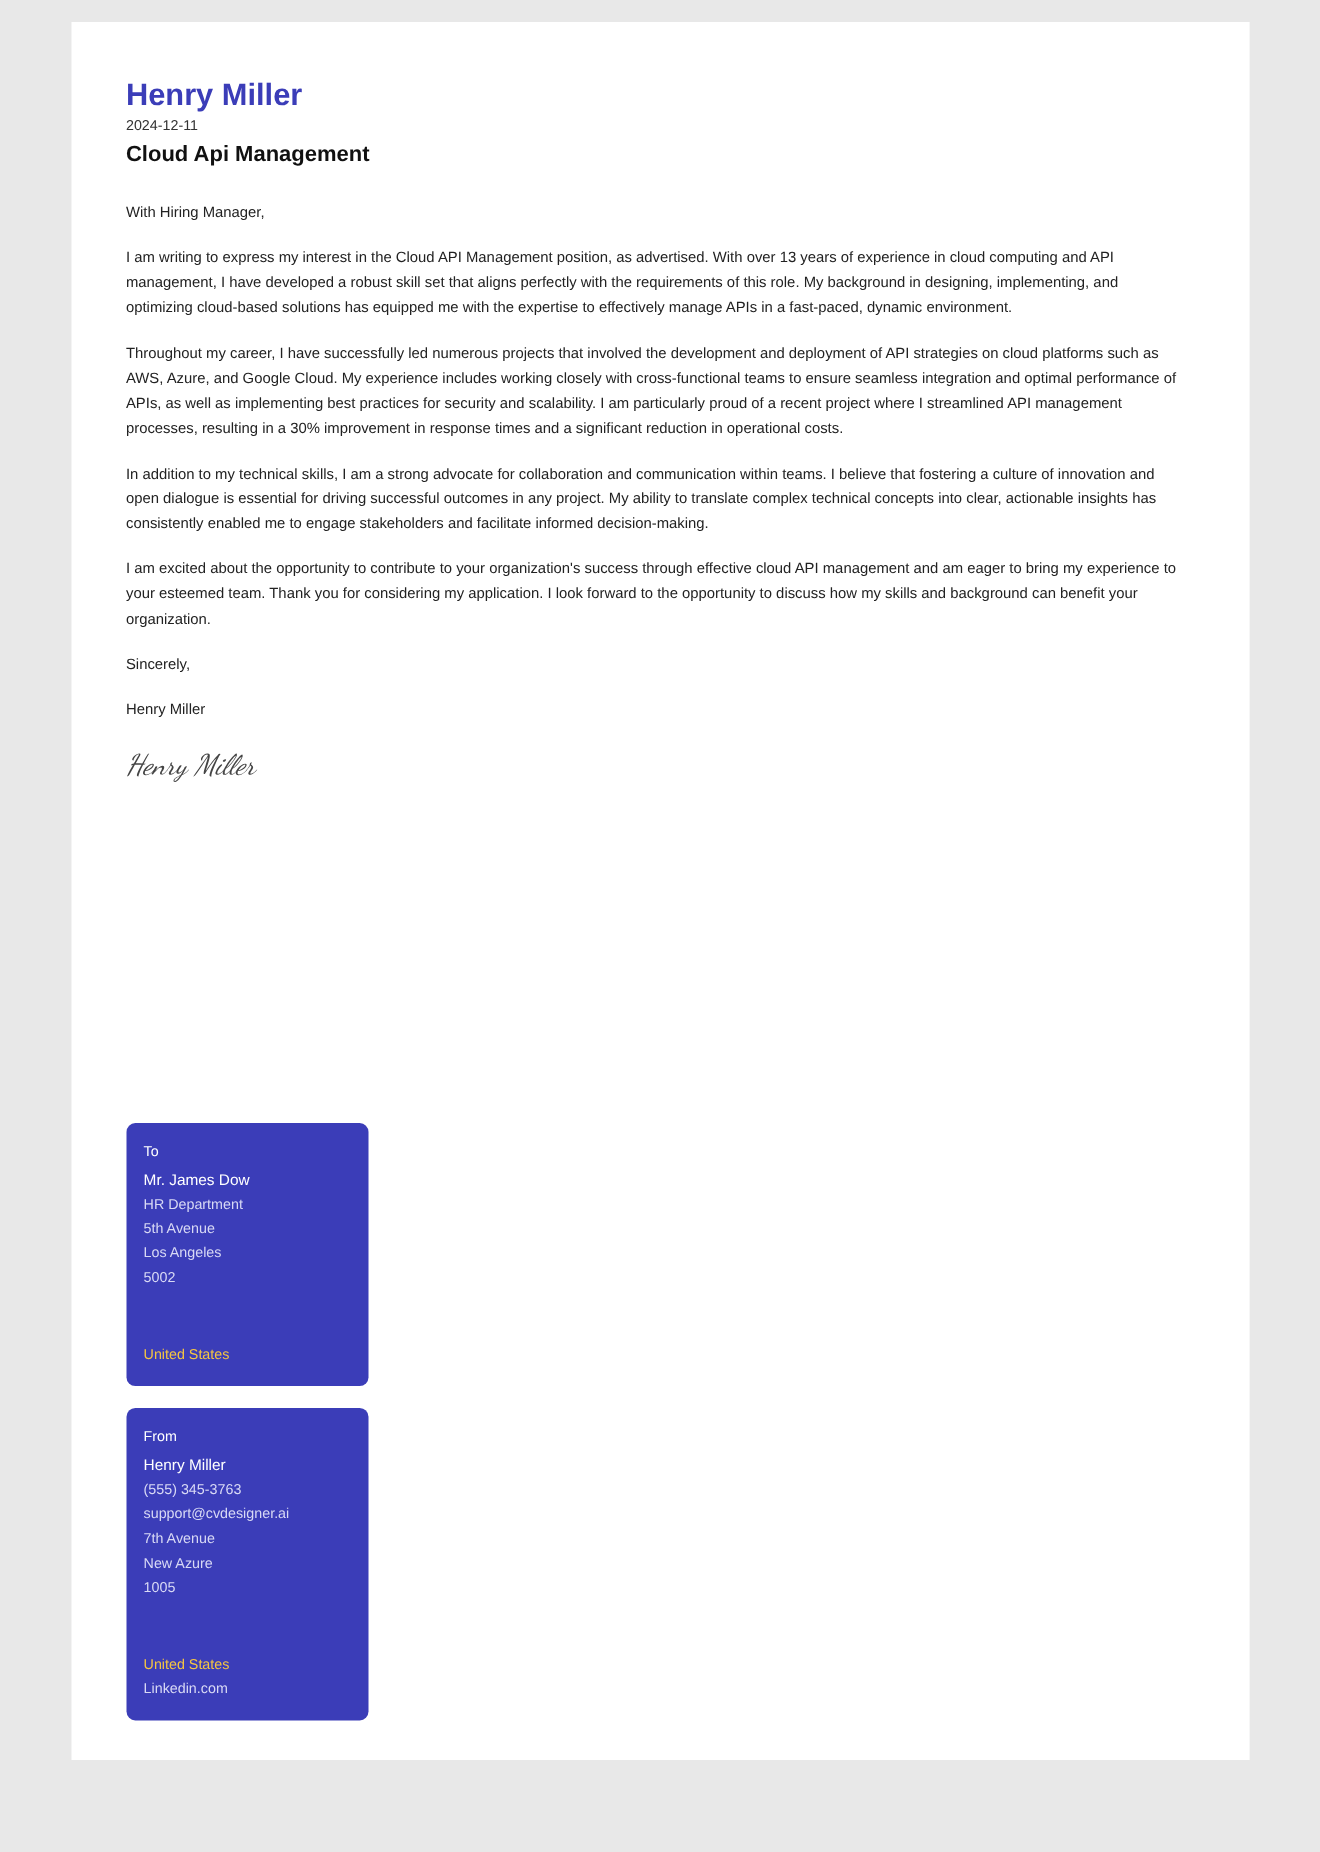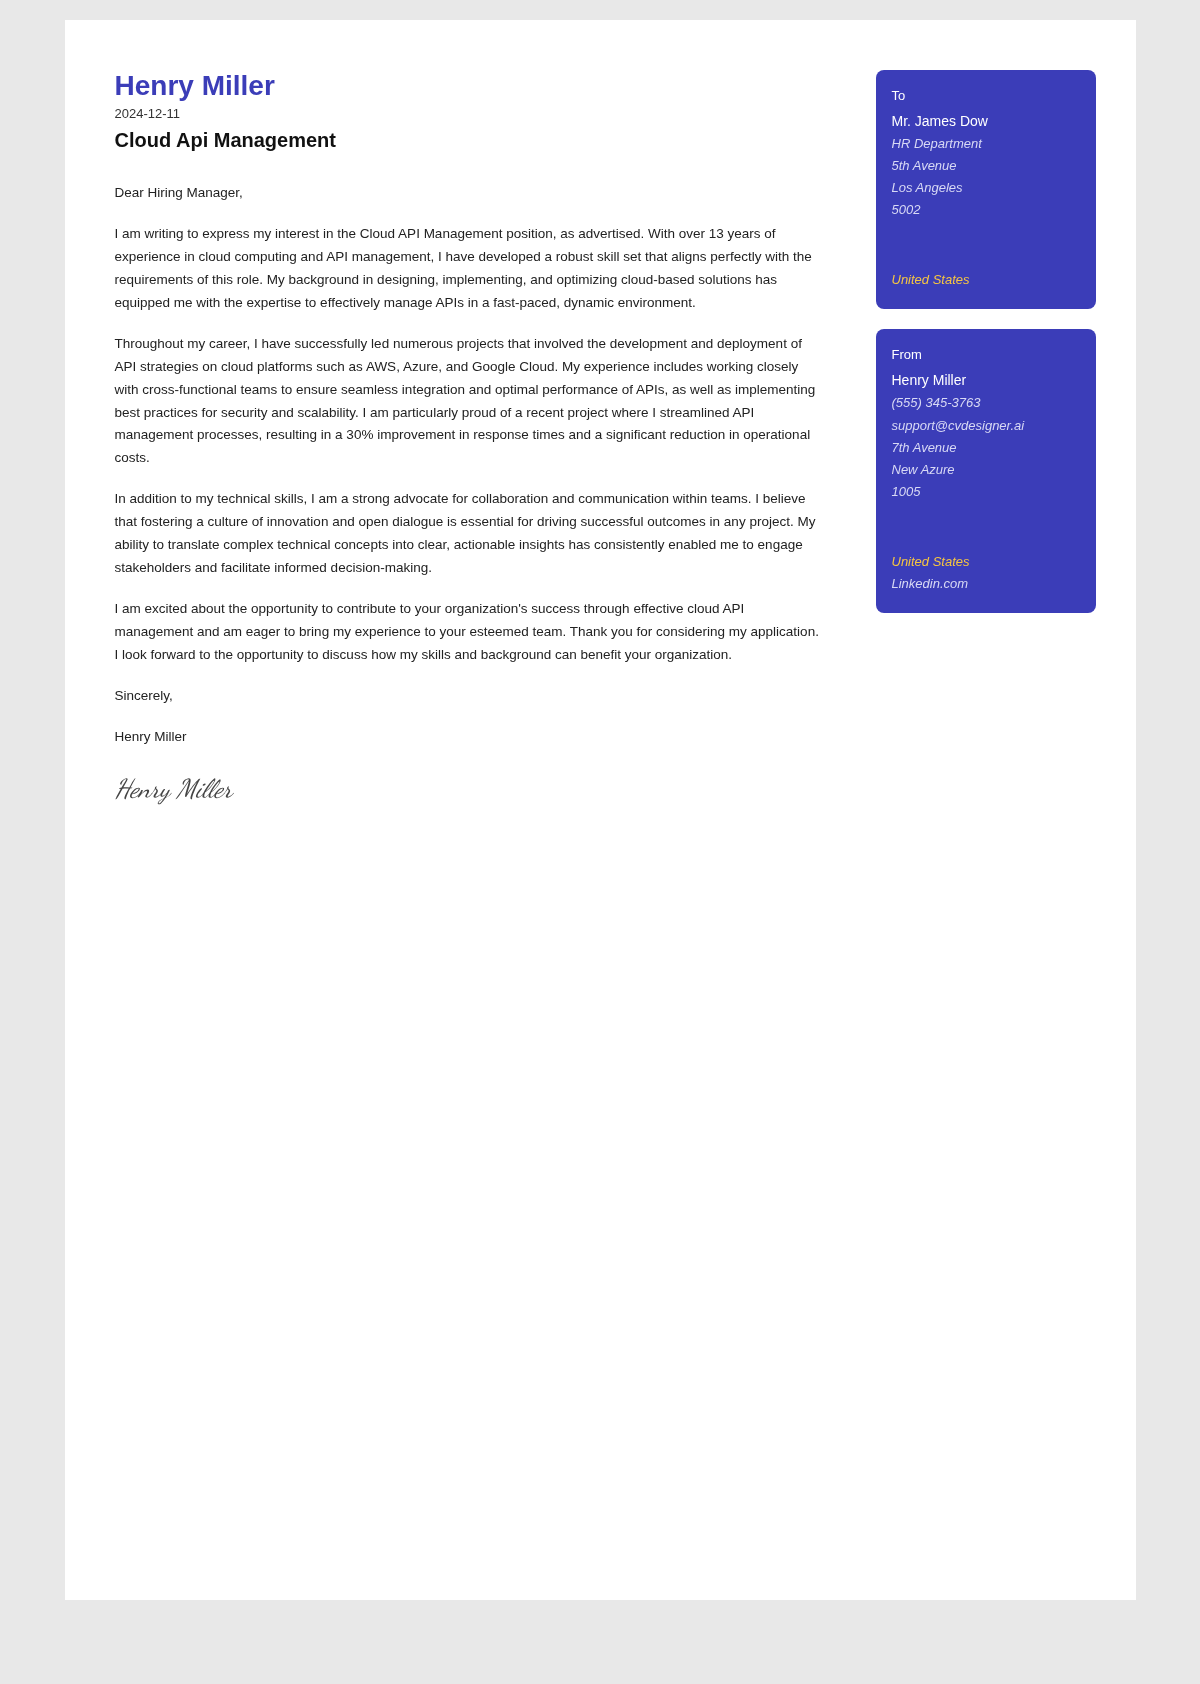--- a/index.html
+++ b/index.html
@@ -16,22 +16,22 @@
       align-items: flex-start;
       min-height: 100vh;
       padding: 20px;
     }
 
     .page {
       background: #ffffff;
       width: 1071px;
       min-height: 1580px;
       display: flex;
-      flex-direction: row;
-      padding: 50px 40px 50px 50px;
+      flex-direction: column;
+      padding: 50px 40px 36px 50px;
       gap: 30px;
       position: relative;
     }
 
     .left-column {
       flex: 1;
       padding-right: 20px;
     }
 
     .right-column {
@@ -110,40 +110,39 @@
       font-size: 14px;
       font-weight: normal;
       color: #fff;
       margin-bottom: 4px;
     }
 
     .info-box-line {
       font-size: 13px;
       color: #d8d9f5;
       line-height: 1.7;
-      font-style: italic;
     }
 
     .info-box-line.highlight {
       color: #f5c542;
       margin-top: 48px;
     }
   </style>
 </head>
 <body>
 
 <div class="page">
 
   <div class="left-column">
     <div class="sender-name">Henry Miller</div>
     <div class="date">2024-12-11</div>
     <div class="subject">Cloud Api Management</div>
 
     <div class="letter-body">
-      <p class="salutation">Dear Hiring Manager,</p>
+      <p class="salutation">With Hiring Manager,</p>
       <p>I am writing to express my interest in the Cloud API Management position, as advertised. With over 13 years of experience in cloud computing and API management, I have developed a robust skill set that aligns perfectly with the requirements of this role. My background in designing, implementing, and optimizing cloud-based solutions has equipped me with the expertise to effectively manage APIs in a fast-paced, dynamic environment.</p>
       <p>Throughout my career, I have successfully led numerous projects that involved the development and deployment of API strategies on cloud platforms such as AWS, Azure, and Google Cloud. My experience includes working closely with cross-functional teams to ensure seamless integration and optimal performance of APIs, as well as implementing best practices for security and scalability. I am particularly proud of a recent project where I streamlined API management processes, resulting in a 30% improvement in response times and a significant reduction in operational costs.</p>
       <p>In addition to my technical skills, I am a strong advocate for collaboration and communication within teams. I believe that fostering a culture of innovation and open dialogue is essential for driving successful outcomes in any project. My ability to translate complex technical concepts into clear, actionable insights has consistently enabled me to engage stakeholders and facilitate informed decision-making.</p>
       <p>I am excited about the opportunity to contribute to your organization's success through effective cloud API management and am eager to bring my experience to your esteemed team. Thank you for considering my application. I look forward to the opportunity to discuss how my skills and background can benefit your organization.</p>
       <p class="closing">Sincerely,</p>
       <p class="closing-name">Henry Miller</p>
       <div class="signature">Henry Miller</div>
     </div>
   </div>
 

